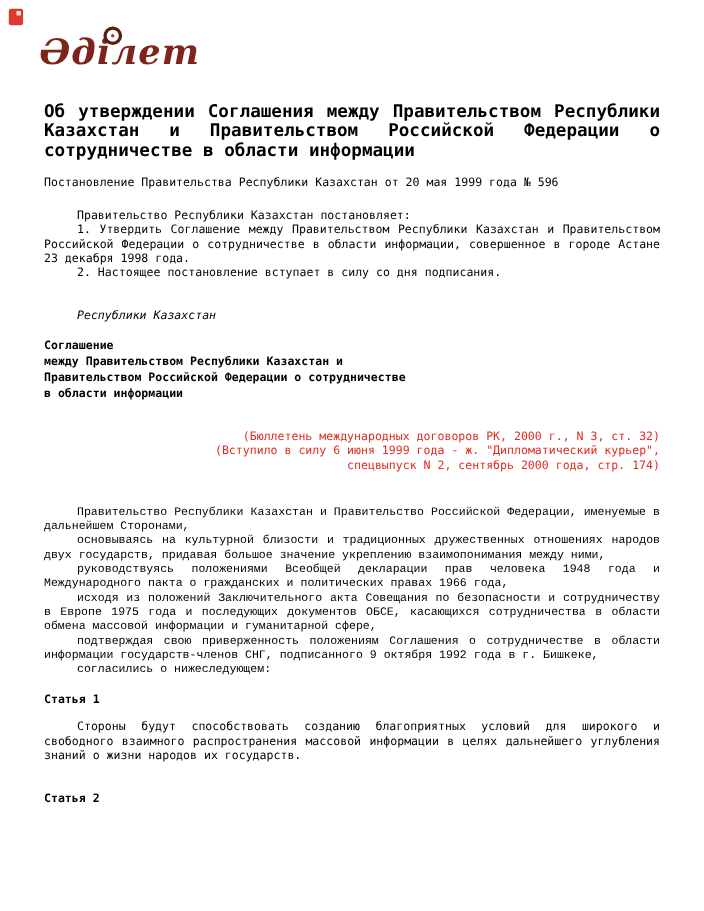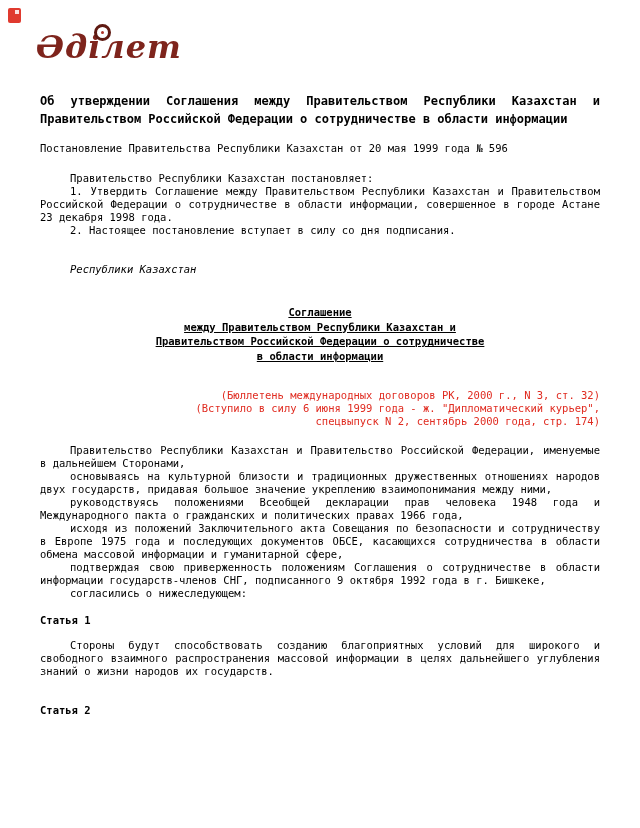--- a/index.html
+++ b/index.html
@@ -69,48 +69,47 @@
   }
   .content {
     width: 560px;
     margin-left: 40px;
     font-size: 10.5px;
     line-height: 13px;
     text-align: justify;
   }
   .doc-title {
     margin-top: 16px;
-    font-size: 12px;
+    font-size: 16px;
     line-height: 18px;
     font-weight: bold;
     text-align: justify;
   }
   .doc-meta { margin-top: 14px; }
   .resolution { margin-top: 17px; }
   .para { margin: 0; text-indent: 30px; }
   .signature {
     margin-top: 26px;
     margin-left: 30px;
     font-style: italic;
     text-align: left;
   }
   .agreement-heading {
-    margin-top: 29px;
-    text-align: center;
+    margin-top: 13px;
+    text-align: left;
     font-weight: bold;
     line-height: 14.5px;
-    text-decoration: underline;
   }
   .pub-notes {
     margin-top: 26px;
     text-align: right;
     color: #e02b20;
     line-height: 13px;
   }
-  .preamble { margin-top: 16px; }
+  .preamble { margin-top: 30px; font-family: Liberation Mono, monospace; }
   .article-heading {
     text-align: left;
     font-weight: bold;
     margin-top: 14px;
   }
   .article-text { margin-top: 12px; }
   .article2-heading { margin-top: 26px; }
 </style>
 </head>
 <body>

